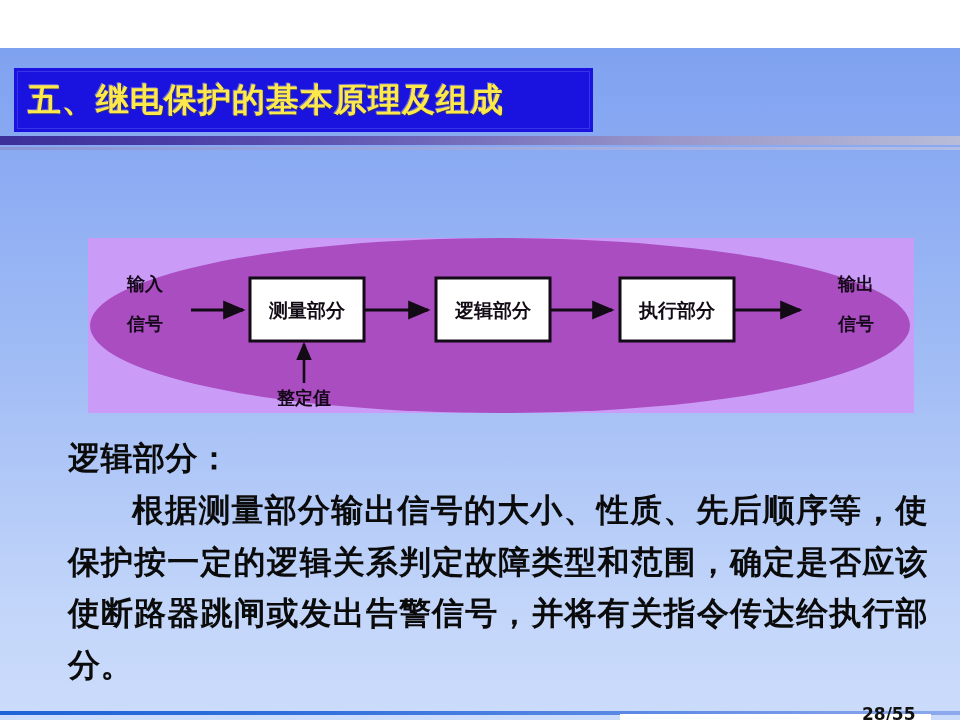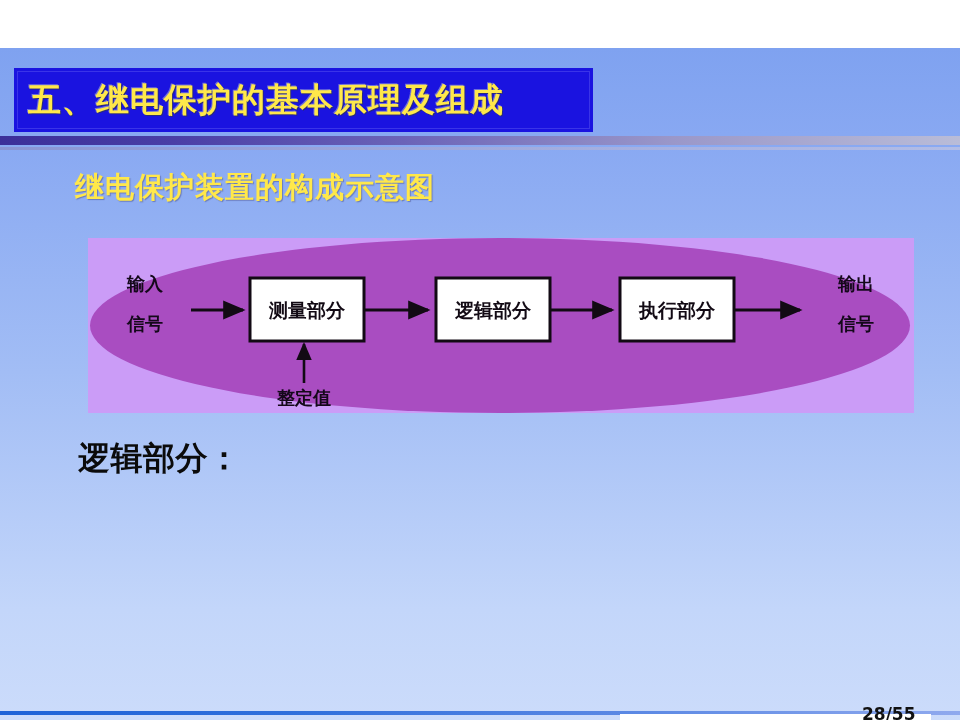--- a/index.html
+++ b/index.html
@@ -121,21 +121,21 @@
   .dg-side-label {
     font-size: 18px;
     font-weight: bold;
     fill: #14081a;
     font-family: "DejaVu Sans", "Liberation Sans", sans-serif;
   }
 
   
   #body-text {
     position: absolute;
-    left: 78px;
+    left: 68px;
     top: 385px;
     width: 860px;
     color: #0b0b0b;
     font-size: 32px;
     font-weight: bold;
     line-height: 1.62;
     letter-spacing: 0.5px;
     font-family: "DejaVu Sans", "Liberation Sans", sans-serif;
   }
   #body-heading {
@@ -194,21 +194,20 @@
 <div id="slide">
 
   <div id="title-banner">
     <div class="banner-inner"></div>
     <span id="title-text">五、继电保护的基本原理及组成</span>
   </div>
 
   <div id="rule-dark"></div>
   <div id="rule-light"></div>
 
-  <div id="subtitle">继电保护装置的构成示意图</div>
 
   <div id="diagram-panel">
     <div id="diagram-ellipse"></div>
     <svg id="diagram-svg" width="826" height="175" viewBox="0 0 826 175">
       <defs>
         <marker id="arrowhead" markerWidth="7" markerHeight="7" refX="6.2" refY="3" orient="auto">
           <polygon points="0 0, 7 3, 0 6" fill="#120a14"></polygon>
         </marker>
       </defs>
 
@@ -235,20 +234,21 @@
       <text class="dg-side-label" x="768" y="52" text-anchor="middle">输出</text>
       <text class="dg-side-label" x="768" y="92" text-anchor="middle">信号</text>
 
       <line x1="216" y1="145" x2="216" y2="106" stroke="#120a14" stroke-width="2.6" marker-end="url(#arrowhead)"></line>
       <text class="dg-side-label" x="216" y="166" text-anchor="middle">整定值</text>
     </svg>
   </div>
 
   <div id="body-text">
     <span id="body-heading">逻辑部分：</span>
+    <span id="body-paragraph">根据测量部分输出信号的大小、性质、先后顺序等，使保护按一定的逻辑关系判定故障类型和范围，确定是否应该使断路器跳闸或发出告警信号，并将有关指令传达给执行部分。</span>
   </div>
 
   <div id="footer-rule"></div>
   <div id="footer-plate"></div>
   <div id="page-number">28/55</div>
   <div id="watermark">逻辑部分</div>
 
 </div>
 
 </body></html>

